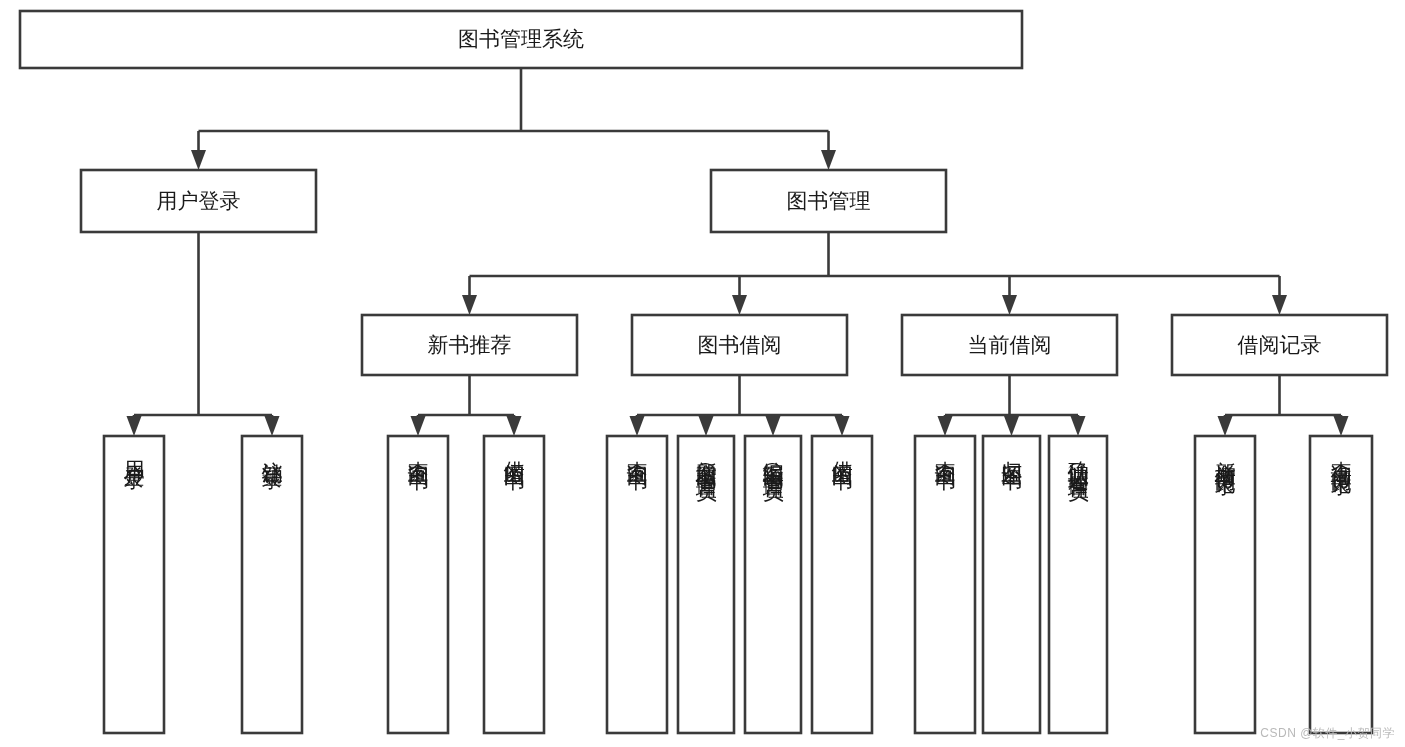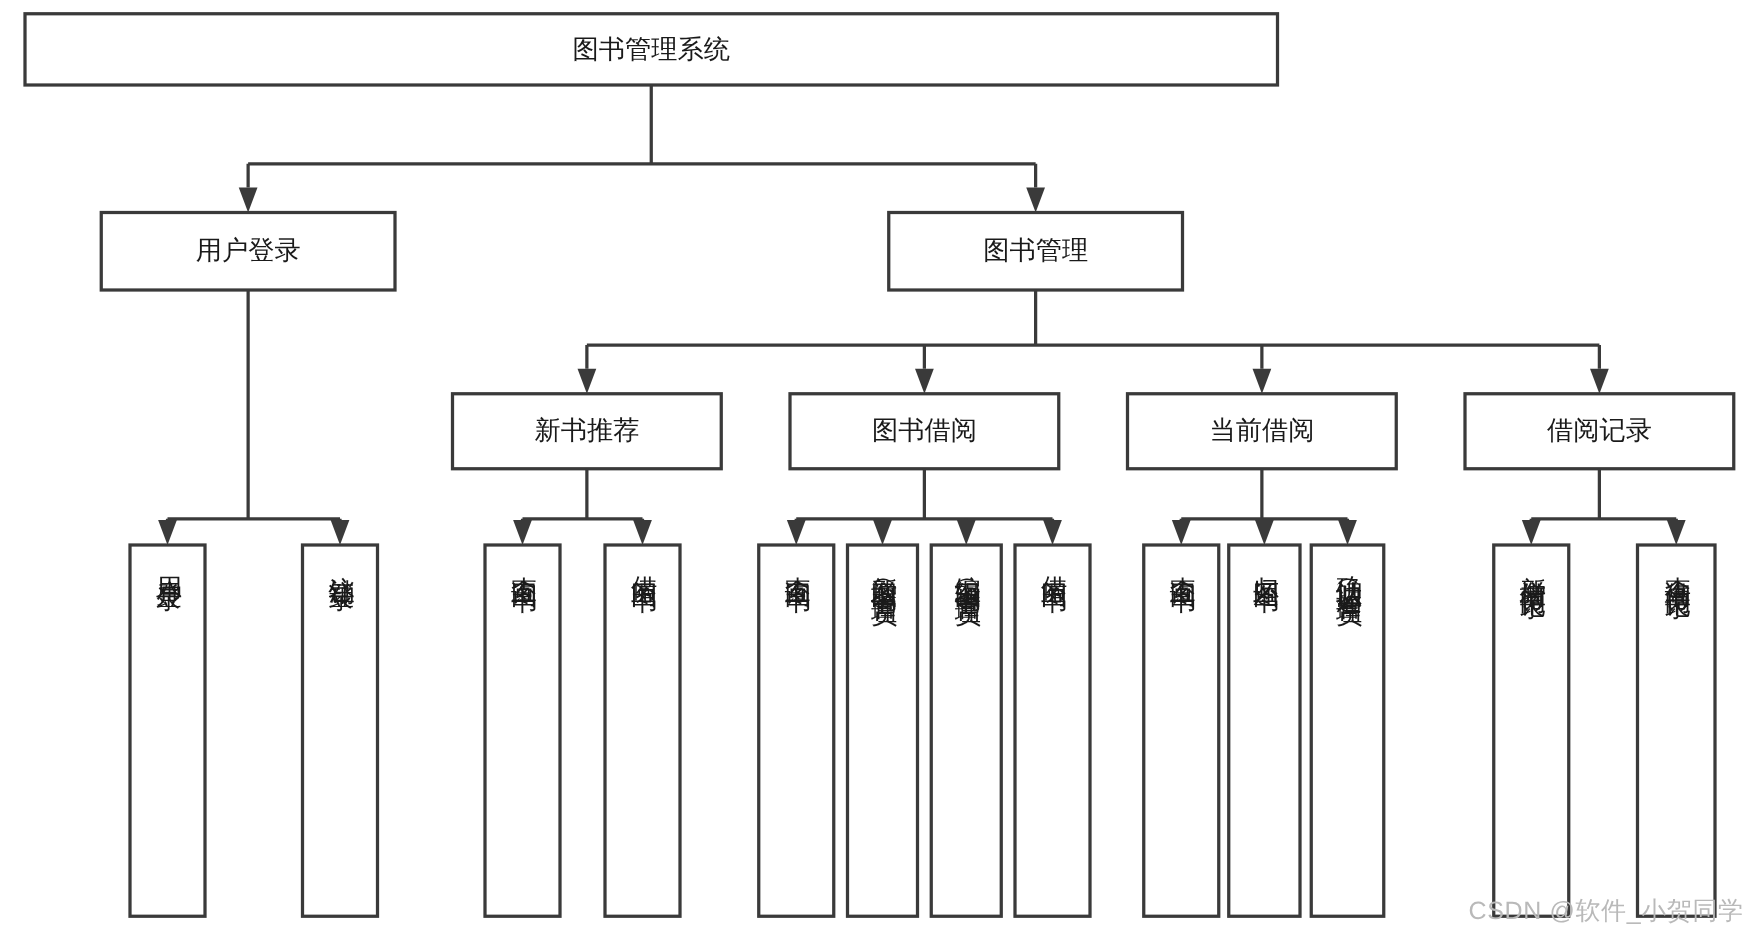--- a/index.html
+++ b/index.html
@@ -49,21 +49,21 @@
     font-family: "Liberation Sans", "DejaVu Sans", sans-serif;
     font-size: 21px;
     text-anchor: middle;
     dominant-baseline: middle;
   }
   .watermark-text {
     position: absolute;
     right: 10px;
     bottom: 5px;
     font-family: "Liberation Sans", "DejaVu Sans", sans-serif;
-    font-size: 20px;
+    font-size: 12px;
     color: #b9b9b9;
     letter-spacing: 0.5px;
     white-space: nowrap;
     user-select: none;
   }
   .vlabel-wrap {
     position: absolute;
     display: flex;
     align-items: flex-start;
     justify-content: center;

